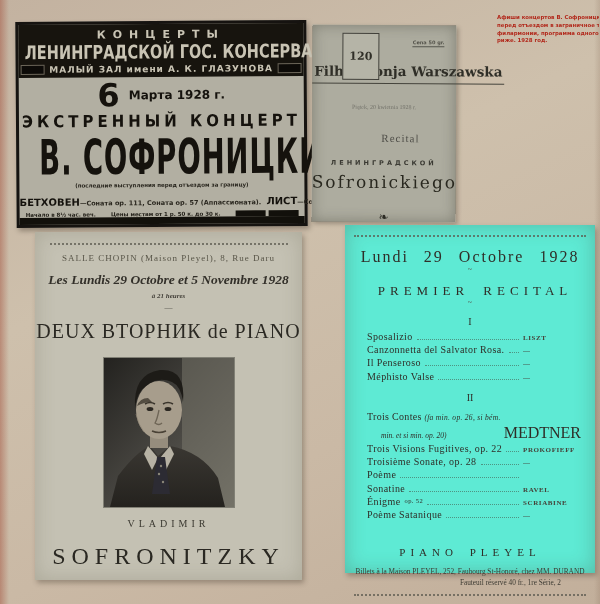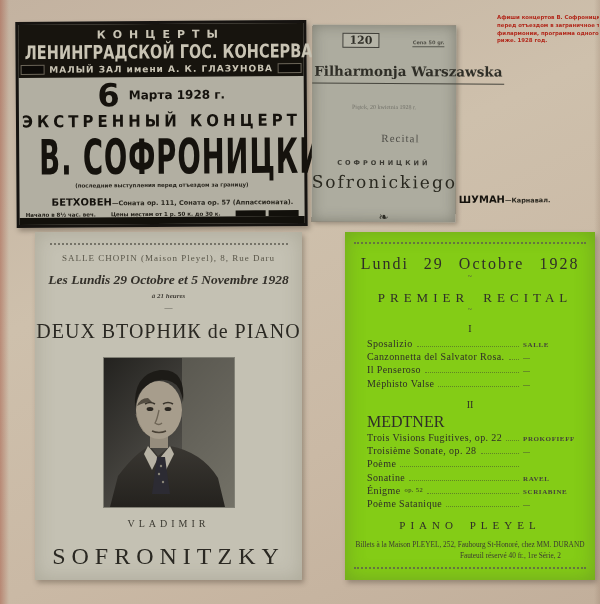--- a/index.html
+++ b/index.html
@@ -26,33 +26,33 @@
   .rp-body{text-align:center;color:#15120d;}
   .rp-daterow{display:flex;align-items:center;justify-content:center;gap:9px;margin-top:5px;}
   .rp-weekday{font-weight:bold;font-size:15px;letter-spacing:3px;}
   .rp-bignum{font-weight:bold;font-size:32px;line-height:26px;}
   .rp-daterest{font-weight:bold;font-size:12px;}
   .rp-type{font-weight:bold;font-size:15px;letter-spacing:4px;margin-top:4px;transform:scaleY(1.1);}
   .rp-artist{font-weight:bold;font-size:32px;white-space:nowrap;letter-spacing:1px;
     transform:scale(.86,1.52);transform-origin:center;margin-top:12px;line-height:30px;}
   .rp-note{font-size:5.5px;font-weight:bold;margin-top:10px;color:#2a271f;}
   .rp-works{white-space:nowrap;margin-top:2px;}
-  .rp-works .comp{font-weight:bold;font-size:10px;margin-left:32px;}
+  .rp-works .comp{font-weight:bold;font-size:10px;}
   .rp-works .wrk{font-weight:bold;font-size:6.5px;color:#2a271f;}
   .rp-footer{display:flex;align-items:center;justify-content:space-between;padding:2px 6px 0;}
   .rp-footer .f{font-size:5.5px;font-weight:bold;color:#24211a;white-space:nowrap;}
   .rp-fbox{width:30px;height:6px;background:#12100b;}
   .rp-bottombar{position:absolute;left:0;right:0;bottom:0;height:7px;background:#12100b;}
 
   
   .polish{position:absolute;left:312px;top:25px;width:144px;height:197px;
     background:#adac9f;box-shadow:inset 0 0 14px rgba(55,55,45,.4),2px 2px 4px rgba(40,30,20,.3);
     transform:rotate(.3deg);text-align:center;color:#2f2e27;}
   .pp-top{position:relative;height:22px;}
-  .pp-number{position:absolute;left:30px;top:8px;border:1px solid #41403a;padding:0 6px;
+  .pp-number{position:absolute;left:30px;top:8px;border:1px solid #41403a;padding:16px 6px;
     font:bold 11px "DejaVu Serif",serif;background:#b5b4a7;}
   .pp-price{position:absolute;right:12px;top:14px;font:bold 5px "DejaVu Sans",sans-serif;
     color:#55544c;border-bottom:1px solid #55544c;padding-bottom:1px;}
   .pp-title{display:inline-block;font:bold 13.5px "DejaVu Serif",serif;letter-spacing:0;
     border-bottom:1px solid #45443c;padding:0 2px 4px;margin-top:16px;white-space:nowrap;}
   .pp-date{font-size:6px;color:#73726a;margin-top:20px;}
   .pp-recital{font-size:11px;letter-spacing:1px;color:#51504a;margin-top:22px;padding-left:33px;}
   .pp-first{font:bold 6.5px "DejaVu Sans",sans-serif;letter-spacing:3px;margin-top:15px;color:#3b3a33;}
   .pp-last{font-family:"DejaVu Serif",serif;font-size:17px;letter-spacing:2px;margin-top:5px;color:#29281f;}
   .pp-ornament{font-size:12px;margin-top:18px;color:#2c2b24;}
@@ -71,40 +71,40 @@
   .fp-venue{font-size:9px;letter-spacing:1px;color:#585548;margin-top:8px;}
   .fp-dates{font-style:italic;font-weight:bold;font-size:13.5px;margin-top:9px;color:#33302a;}
   .fp-time{font-style:italic;font-weight:bold;font-size:7px;margin-top:4px;color:#44413a;}
   .fp-dash{font-size:8px;margin-top:3px;color:#55524a;}
   .fp-title{font-size:20px;margin-top:8px;letter-spacing:1px;color:#2b2923;}
   .fp-photo{display:block;margin:15px auto 0;box-shadow:0 0 0 1px rgba(30,30,25,.4);}
   .fp-first{font-size:10px;letter-spacing:4px;margin-top:11px;color:#3b3931;}
   .fp-last{font-size:24px;letter-spacing:6px;margin-top:14px;color:#2a2822;}
 
   
-  .recital{position:absolute;left:345px;top:232px;width:250px;height:348px;
-    background:#84cc16;box-shadow:inset 0 0 20px rgba(65,72,55,.3),2px 3px 5px rgba(40,30,20,.3);
+  .recital{position:absolute;left:345px;top:225px;width:250px;height:348px;
+    background:#5eead4;box-shadow:inset 0 0 20px rgba(65,72,55,.3),2px 3px 5px rgba(40,30,20,.3);
     color:#2f2e28;}
   .rc-dots-top{width:232px;margin:10px auto 0;}
   .rc-date{text-align:center;font-size:16px;letter-spacing:2px;word-spacing:9px;margin-top:11px;}
   .rc-tilde{text-align:center;font-size:8px;color:#55534a;line-height:8px;}
   .rc-title{text-align:center;font-size:13px;letter-spacing:5px;word-spacing:6px;margin-top:9px;margin-left:10px;}
   .rc-part{text-align:center;font-size:10px;margin-top:9px;margin-bottom:3px;}
   .rc-list{padding:0 14px 0 22px;}
   .rc-row{display:flex;align-items:baseline;font-size:10px;line-height:1.32;letter-spacing:.4px;}
   .rc-row .t{white-space:nowrap;}
   .rc-row .leader{flex:1;border-bottom:1.5px dotted rgba(62,62,50,.5);margin:0 4px 3px;}
   .rc-row .c{font-size:7px;letter-spacing:.6px;color:#45433a;width:58px;text-align:left;font-weight:bold;}
   .rc-twoline{display:flex;align-items:flex-end;}
   .rc-twoline .tl{flex:1;text-align:left;}
   .rc-tl1{font-size:10px;white-space:nowrap;letter-spacing:.3px;}
   .rc-tl1 .paren{font-size:7.5px;font-style:italic;}
   .rc-tl2{font-size:7.5px;font-style:italic;padding-left:14px;white-space:nowrap;}
   .rc-op{font-size:6.5px;vertical-align:2px;padding-left:4px;}
-  .rc-piano{text-align:center;font-size:11px;letter-spacing:5px;word-spacing:4px;margin-top:9px;}
+  .rc-piano{text-align:center;font-size:11px;letter-spacing:5px;word-spacing:4px;margin-top:25px;}
   .rc-tickets{text-align:center;font-size:7.3px;margin-top:9px;color:#3c3a32;white-space:nowrap;}
   .rc-seats{text-align:right;font-size:7.3px;margin-top:2px;padding-right:34px;color:#3c3a32;}
   .rc-dots-bot{width:232px;margin:7px auto 0;}
 </style>
 </head>
 <body>
 
 <div class="russian">
   <div class="rp-header">
     <div class="rp-line1">КОНЦЕРТЫ</div>
@@ -141,21 +141,21 @@
 </div>
 
 <div class="polish">
   <div class="pp-top">
     <span class="pp-number">120</span>
     <span class="pp-price">Cena 50 gr.</span>
   </div>
   <div><span class="pp-title">Filharmonja Warszawska</span></div>
   <div class="pp-date">Piątek, 20 kwietnia 1928 r.</div>
   <div class="pp-recital">Recital</div>
-  <div class="pp-first">СОФРОНИЦКИЙ</div>
+  <div class="pp-first">ЛЕНИНГРАДСКОЙ</div>
   <div class="pp-last">Sofronickiego</div>
   <div class="pp-ornament">❧</div>
 </div>
 
 <div class="annotation" id="annotation" style="color: rgb(178, 41, 28);">
   <div>Афиши концертов В. Софроницкого в Ленинграде</div>
   <div>перед отъездом в заграничное турне и в Варшавской</div>
   <div>филармонии, программа одного из концертов в Па-</div>
   <div>риже. 1928 год.</div>
 </div>
@@ -209,21 +209,21 @@
   <div class="rc-date">Lundi 29 Octobre 1928</div>
   <div class="rc-tilde">~</div>
   <div class="rc-title">PREMIER RECITAL</div>
   <div class="rc-tilde">~</div>
   <div class="rc-part">I</div>
 
   <div class="rc-list">
     <div class="rc-row">
       <span class="t">Sposalizio</span>
       <span class="leader"></span>
-      <span class="c">SALLE</span>
+      <span class="c">LISZT</span>
     </div>
     <div class="rc-row">
       <span class="t">Canzonnetta del Salvator Rosa.</span>
       <span class="leader"></span>
       <span class="c">—</span>
     </div>
     <div class="rc-row">
       <span class="t">Il Penseroso</span>
       <span class="leader"></span>
       <span class="c">—</span>
@@ -232,20 +232,24 @@
       <span class="t">Méphisto Valse</span>
       <span class="leader"></span>
       <span class="c">—</span>
     </div>
   </div>
 
   <div class="rc-part">II</div>
 
   <div class="rc-list">
     <div class="rc-twoline">
+      <span class="tl">
+        <span class="rc-tl1"><span>Trois  Contes </span><span class="paren">(fa min. op. 26, si bém.</span></span><br>
+        <span class="rc-tl2">min. et si min. op. 20)</span>
+      </span>
       <span class="c">MEDTNER</span>
     </div>
     <div class="rc-row">
       <span class="t">Trois Visions Fugitives, op. 22</span>
       <span class="leader"></span>
       <span class="c">PROKOFIEFF</span>
     </div>
     <div class="rc-row">
       <span class="t">Troisième Sonate, op. 28</span>
       <span class="leader"></span>

